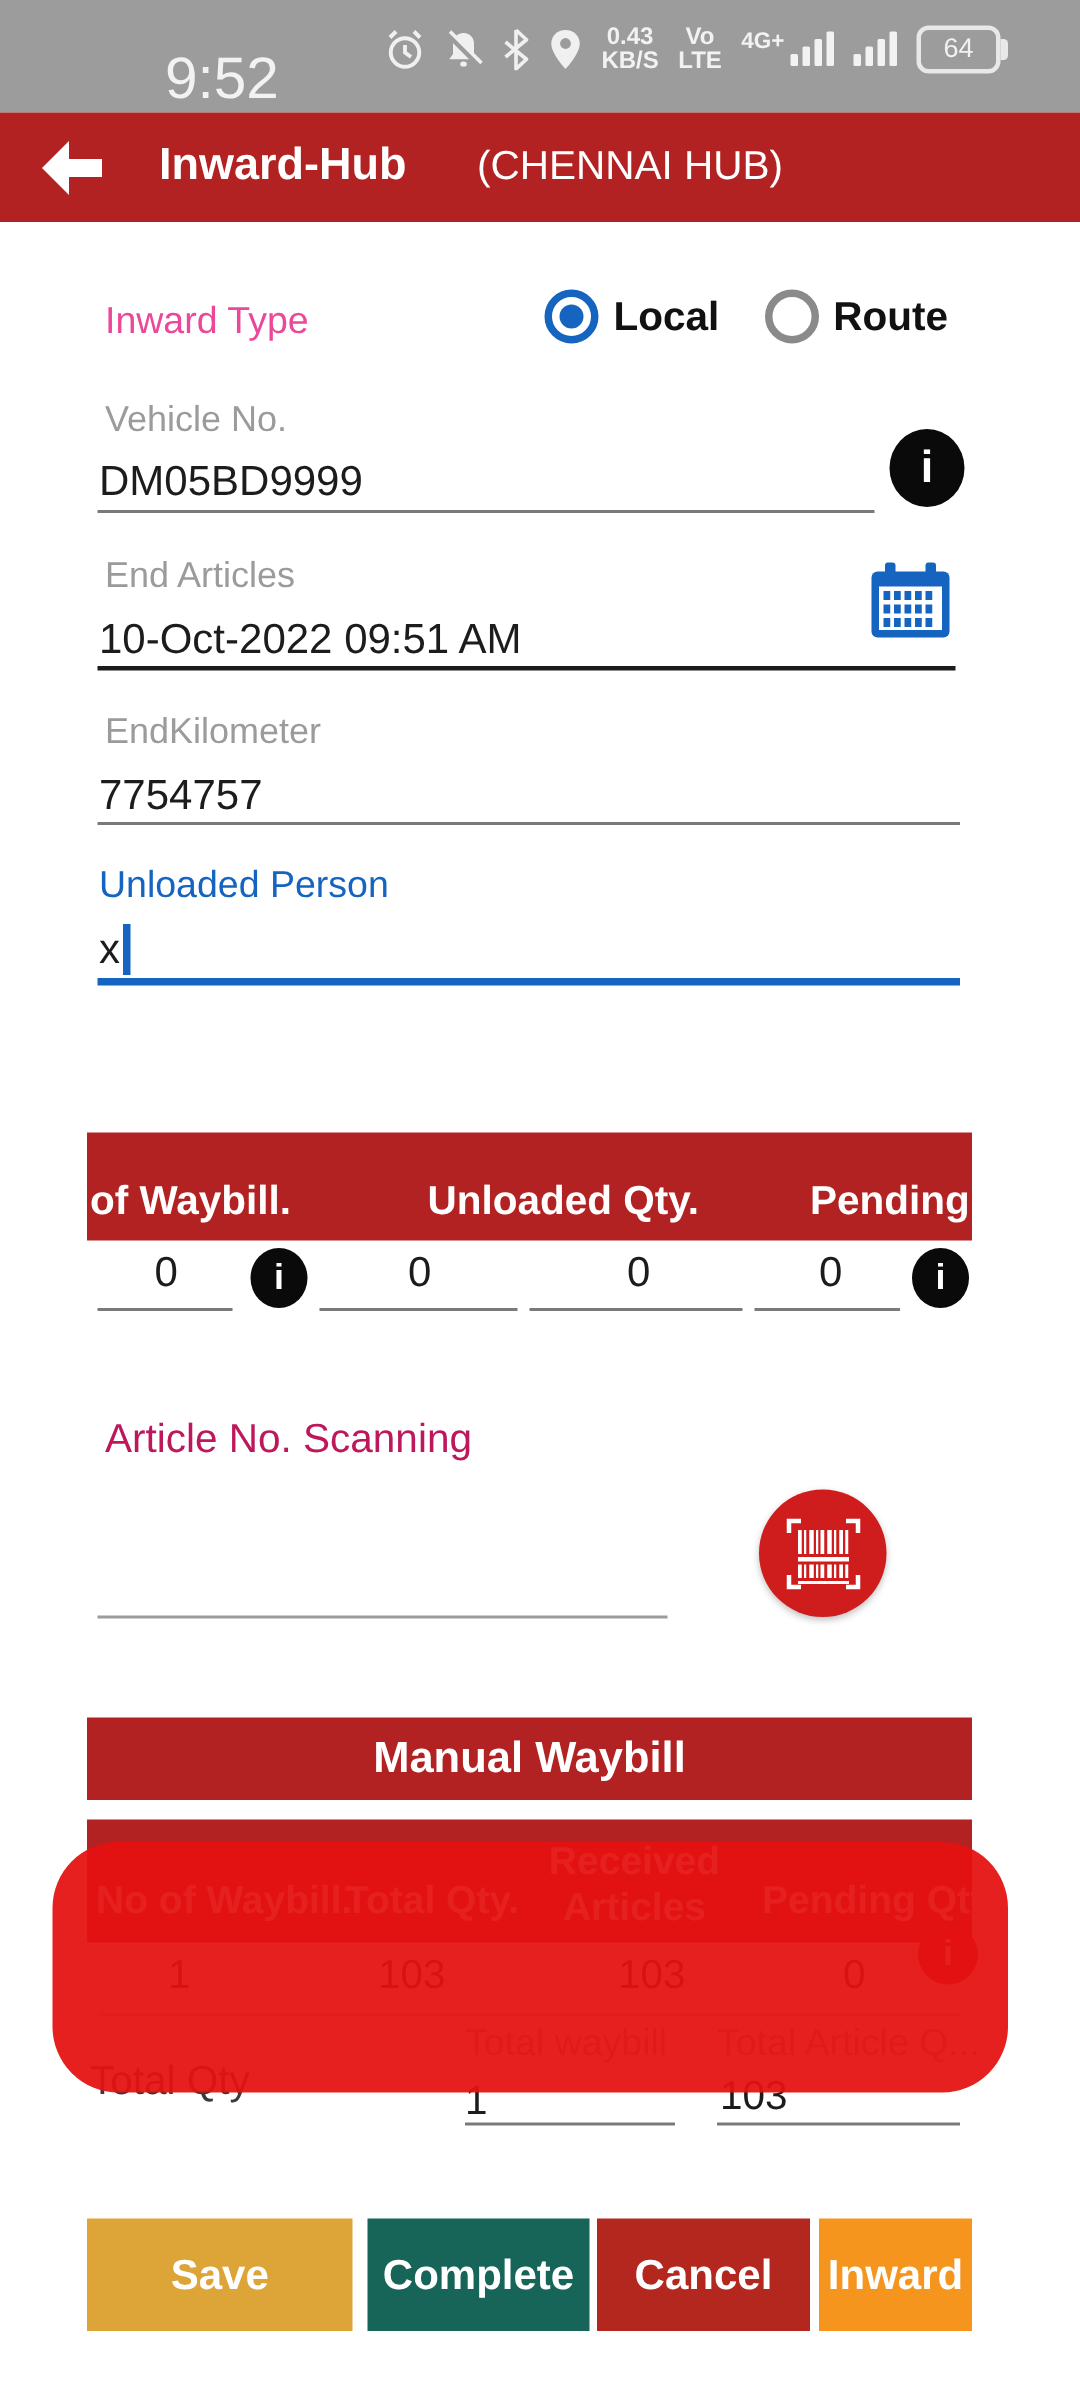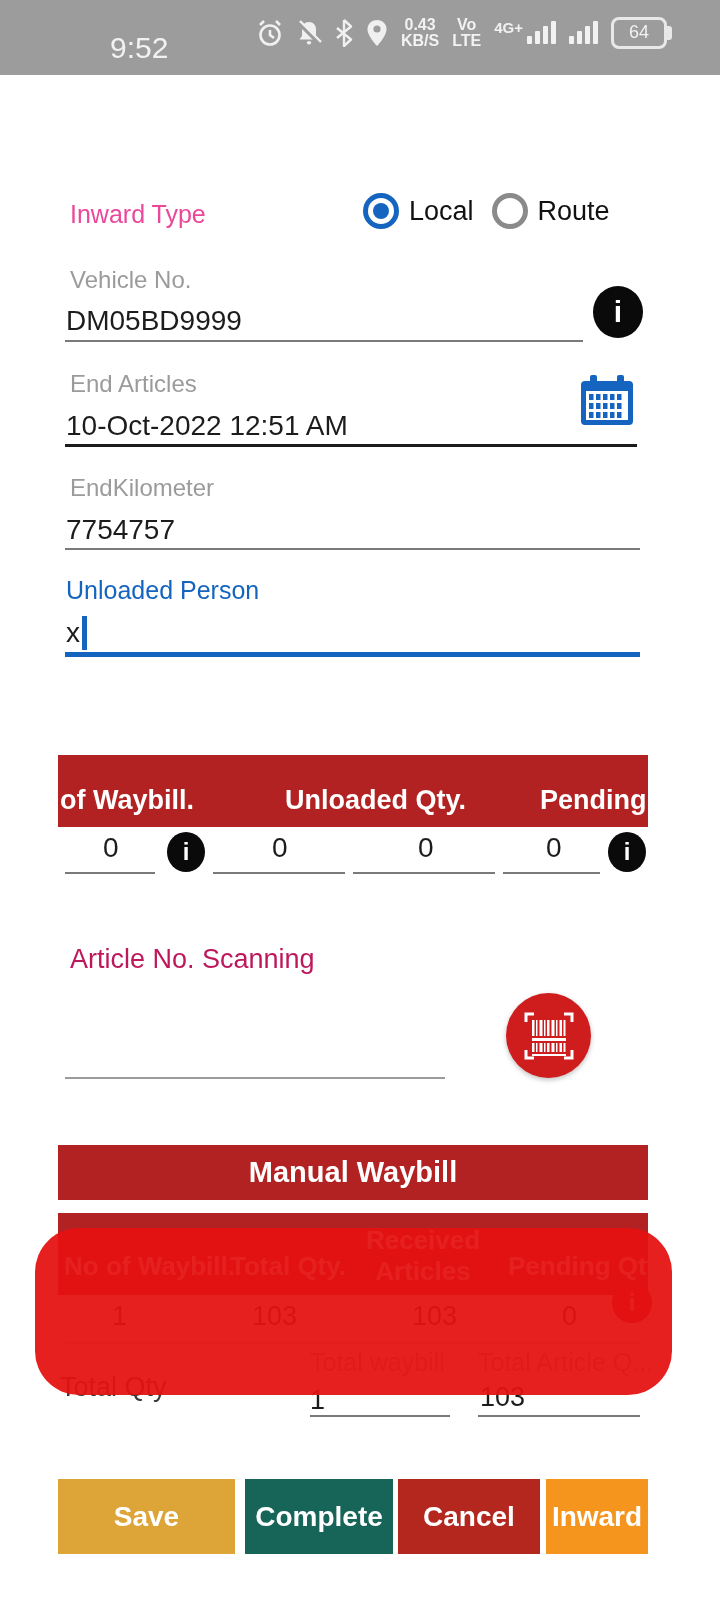--- a/index.html
+++ b/index.html
@@ -5,21 +5,21 @@
   * { margin:0; padding:0; box-sizing:border-box; }
   html,body { background:#555; }
   .screen {
     position:relative; width:720px; height:1600px; margin:0 auto;
     background:#ffffff; overflow:hidden;
     font-family:"Liberation Sans", sans-serif;
   }
   
   .status-bar { position:absolute; left:0; top:0; width:720px; height:75px; background:#9c9c9c;
     display:flex; align-items:center; color:#f2f2f2; }
-  .sb-time { position:absolute; left:110px; top:31px; font-size:30px; font-weight:400; }
+  .sb-time { position:absolute; left:110px; top:31px; font-size:39px; font-weight:400; }
   .sb-icons { position:absolute; right:48px; top:0; height:65px; display:flex; align-items:center; gap:13px; }
   .sb-icons svg { display:block; }
   .sb-stack { display:flex; flex-direction:column; align-items:center; line-height:1; font-weight:700; }
   .sb-stack span { font-size:16px; letter-spacing:0; }
   .sb-net { display:flex; align-items:flex-end; gap:2px; }
   .sb-netlabel { font-size:15px; font-weight:700; margin-right:2px; position:relative; top:-8px;}
   .bars { display:flex; align-items:flex-end; gap:3px; }
   .bars i { display:block; width:5px; background:#f2f2f2; border-radius:1px; }
   .battery { display:flex; align-items:center; }
   .battery .shell { width:56px; height:32px; border:3px solid #e8e8e8; border-radius:8px;
@@ -30,21 +30,21 @@
     display:flex; align-items:center; color:#fff; }
   .back-arrow { position:absolute; left:28px; top:19px; width:40px; height:36px; cursor:pointer; }
   .app-title { position:absolute; left:106px; top:18px; font-size:30px; font-weight:700; }
   .app-subtitle { position:absolute; left:318px; top:20px; font-size:27px; font-weight:400; }
   
   .lbl-gray { color:#9b9b9b; font-size:24px; }
   .lbl-blue { color:#1565c0; font-size:25px; }
   .val { color:#1c1c1c; font-size:28px; }
   .field-underline-gray { border-bottom:2px solid #7a7a7a; }
   .inward-type-label { position:absolute; left:70px; top:200px; font-size:25px; color:#ec4899; }
-  .radio-group { position:absolute; left:363px; top:193px; display:flex; align-items:center; gap:18px; }
+  .radio-group { position:absolute; left:363px; top:193px; display:flex; align-items:center; gap:30px;font-weight:bold; }
   .radio-opt { display:flex; align-items:center; gap:10px; cursor:pointer; }
   .radio-circle { width:36px; height:36px; border-radius:50%; border:5px solid #8a8a8a; background:#fff; position:relative; }
   .radio-circle.sel { border-color:#1565c0; }
   .radio-circle.sel::after { content:""; position:absolute; left:5px; top:5px; width:16px; height:16px;
     border-radius:50%; background:#1565c0; }
   .radio-label { font-size:27px; color:#111; }
   .f-vehicle-label { position:absolute; left:70px; top:266px; }
   .f-vehicle-value { position:absolute; left:66px; top:305px; }
   .f-vehicle-line { position:absolute; left:65px; top:340px; width:518px; }
   .info-icon { border-radius:50%; background:#0a0a0a; color:#fff; display:flex; align-items:center;
@@ -166,40 +166,49 @@
       </span>
       <span class="battery">
         <span class="shell">
             <span>64</span>
           </span>
         <span class="nub"></span>
       </span>
     </div>
   </div>
 
+  <div class="app-bar">
+    <span class="back-arrow">
+      <svg width="40" height="36" viewBox="0 0 40 36">
+          <path d="M18 0 L0 18 L18 36 L18 24 L40 24 L40 12 L18 12 z" fill="#ffffff"></path>
+        </svg>
+    </span>
+    <span class="app-title">Inward-Hub</span>
+    <span class="app-subtitle">(CHENNAI HUB)</span>
+  </div>
 
   <div class="inward-type-label">Inward Type</div>
   <div class="radio-group">
     <span class="radio-opt">
       <span class="radio-circle sel"></span>
       <span class="radio-label">Local</span>
     </span>
     <span class="radio-opt">
       <span class="radio-circle"></span>
       <span class="radio-label">Route</span>
     </span>
   </div>
 
   <div class="f-vehicle-label lbl-gray">Vehicle No.</div>
   <div class="f-vehicle-value val">DM05BD9999</div>
   <div class="f-vehicle-line field-underline-gray"></div>
   <div class="info-icon info-big">i</div>
 
   <div class="f-depart-label lbl-gray">End Articles</div>
-  <div class="f-depart-value val">10-Oct-2022 12:51 AM</div>
+  <div class="f-depart-value val">10-Oct-2022 09:51 AM</div>
   <div class="f-depart-line"></div>
   <span class="calendar-btn">
     <svg width="58" height="56" viewBox="0 0 58 56">
       <rect x="3" y="8" width="52" height="44" rx="4" fill="#1565c0"></rect>
       <rect x="12" y="2" width="7" height="12" rx="2" fill="#1565c0"></rect>
       <rect x="39" y="2" width="7" height="12" rx="2" fill="#1565c0"></rect>
       <rect x="8" y="18" width="42" height="29" fill="#ffffff"></rect>
       <g fill="#1565c0">
         <rect x="11" y="21" width="4.5" height="6"></rect>
           <rect x="18" y="21" width="4.5" height="6"></rect>

